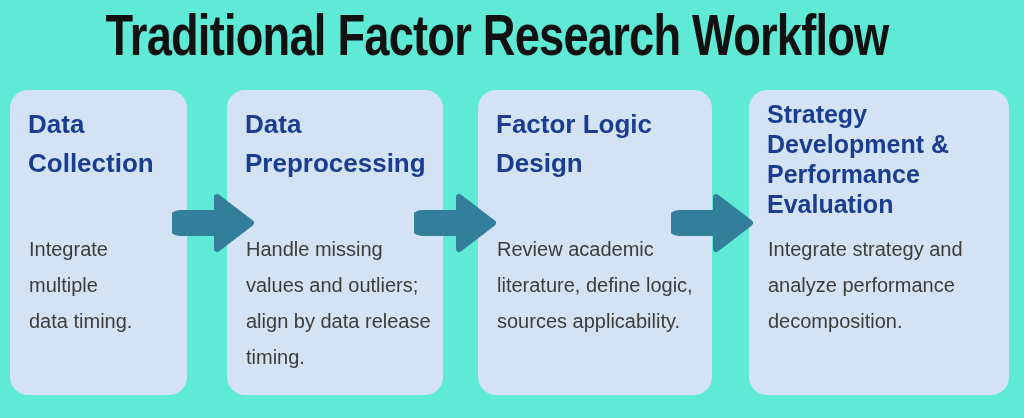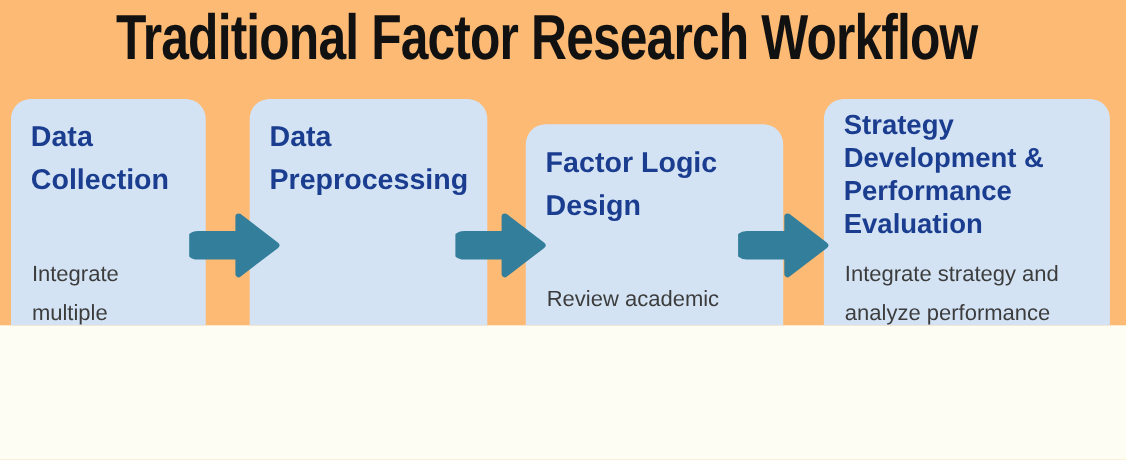--- a/index.html
+++ b/index.html
@@ -3,22 +3,22 @@
 <meta charset="utf-8">
 <style>
   html, body { margin: 0; padding: 0; }
   body {
     font-family: "Liberation Sans", "DejaVu Sans", sans-serif;
     background: #FDFDF4;
   }
   .canvas {
     position: relative;
     width: 1024px;
-    height: 296px;
-    background: #fdba74;
+    height: 418px;
+    background: #5eead4;
     overflow: hidden;
   }
   .heading {
     position: absolute;
     top: 2px;
     left: -15px;
     width: 1024px;
     margin: 0;
     text-align: center;
     font-size: 58px;
@@ -33,21 +33,21 @@
   .step-box {
     position: absolute;
     top: 90px;
     height: 305px;
     background: #D3E3F4;
     border-radius: 18px;
     box-sizing: border-box;
   }
   .s1 { left: 10px;  width: 177px; }
   .s2 { left: 227px; width: 216px; }
-  .s3 { left: 478px; width: 234px; margin-top: 23px; }
+  .s3 { left: 478px; width: 234px; }
   .s4 { left: 749px; width: 260px; }
   .box-title {
     margin: 0;
     padding: 15px 8px 0 18px;
     font-size: 26px;
     line-height: 39px;
     font-weight: bold;
     color: #1B3D8F;
     white-space: pre-line;
   }
@@ -80,26 +80,30 @@
 <body>
 
 <div class="canvas">
 
   <h1 class="heading">Traditional Factor Research Workflow</h1>
 
   <div class="step-box s1">
     <h2 class="box-title">Data
 Collection</h2>
     <p class="box-body">Integrate multiple
-data sources.</p>
+data timing.</p>
   </div>
 
   <div class="step-box s2">
     <h2 class="box-title">Data
 Preprocessing</h2>
+    <p class="box-body">Handle missing
+values and outliers;
+align by data release
+timing.</p>
   </div>
 
   <div class="step-box s3">
     <h2 class="box-title">Factor Logic
 Design</h2>
     <p class="box-body">Review academic
 literature, define logic,
 sources applicability.</p>
   </div>
 

